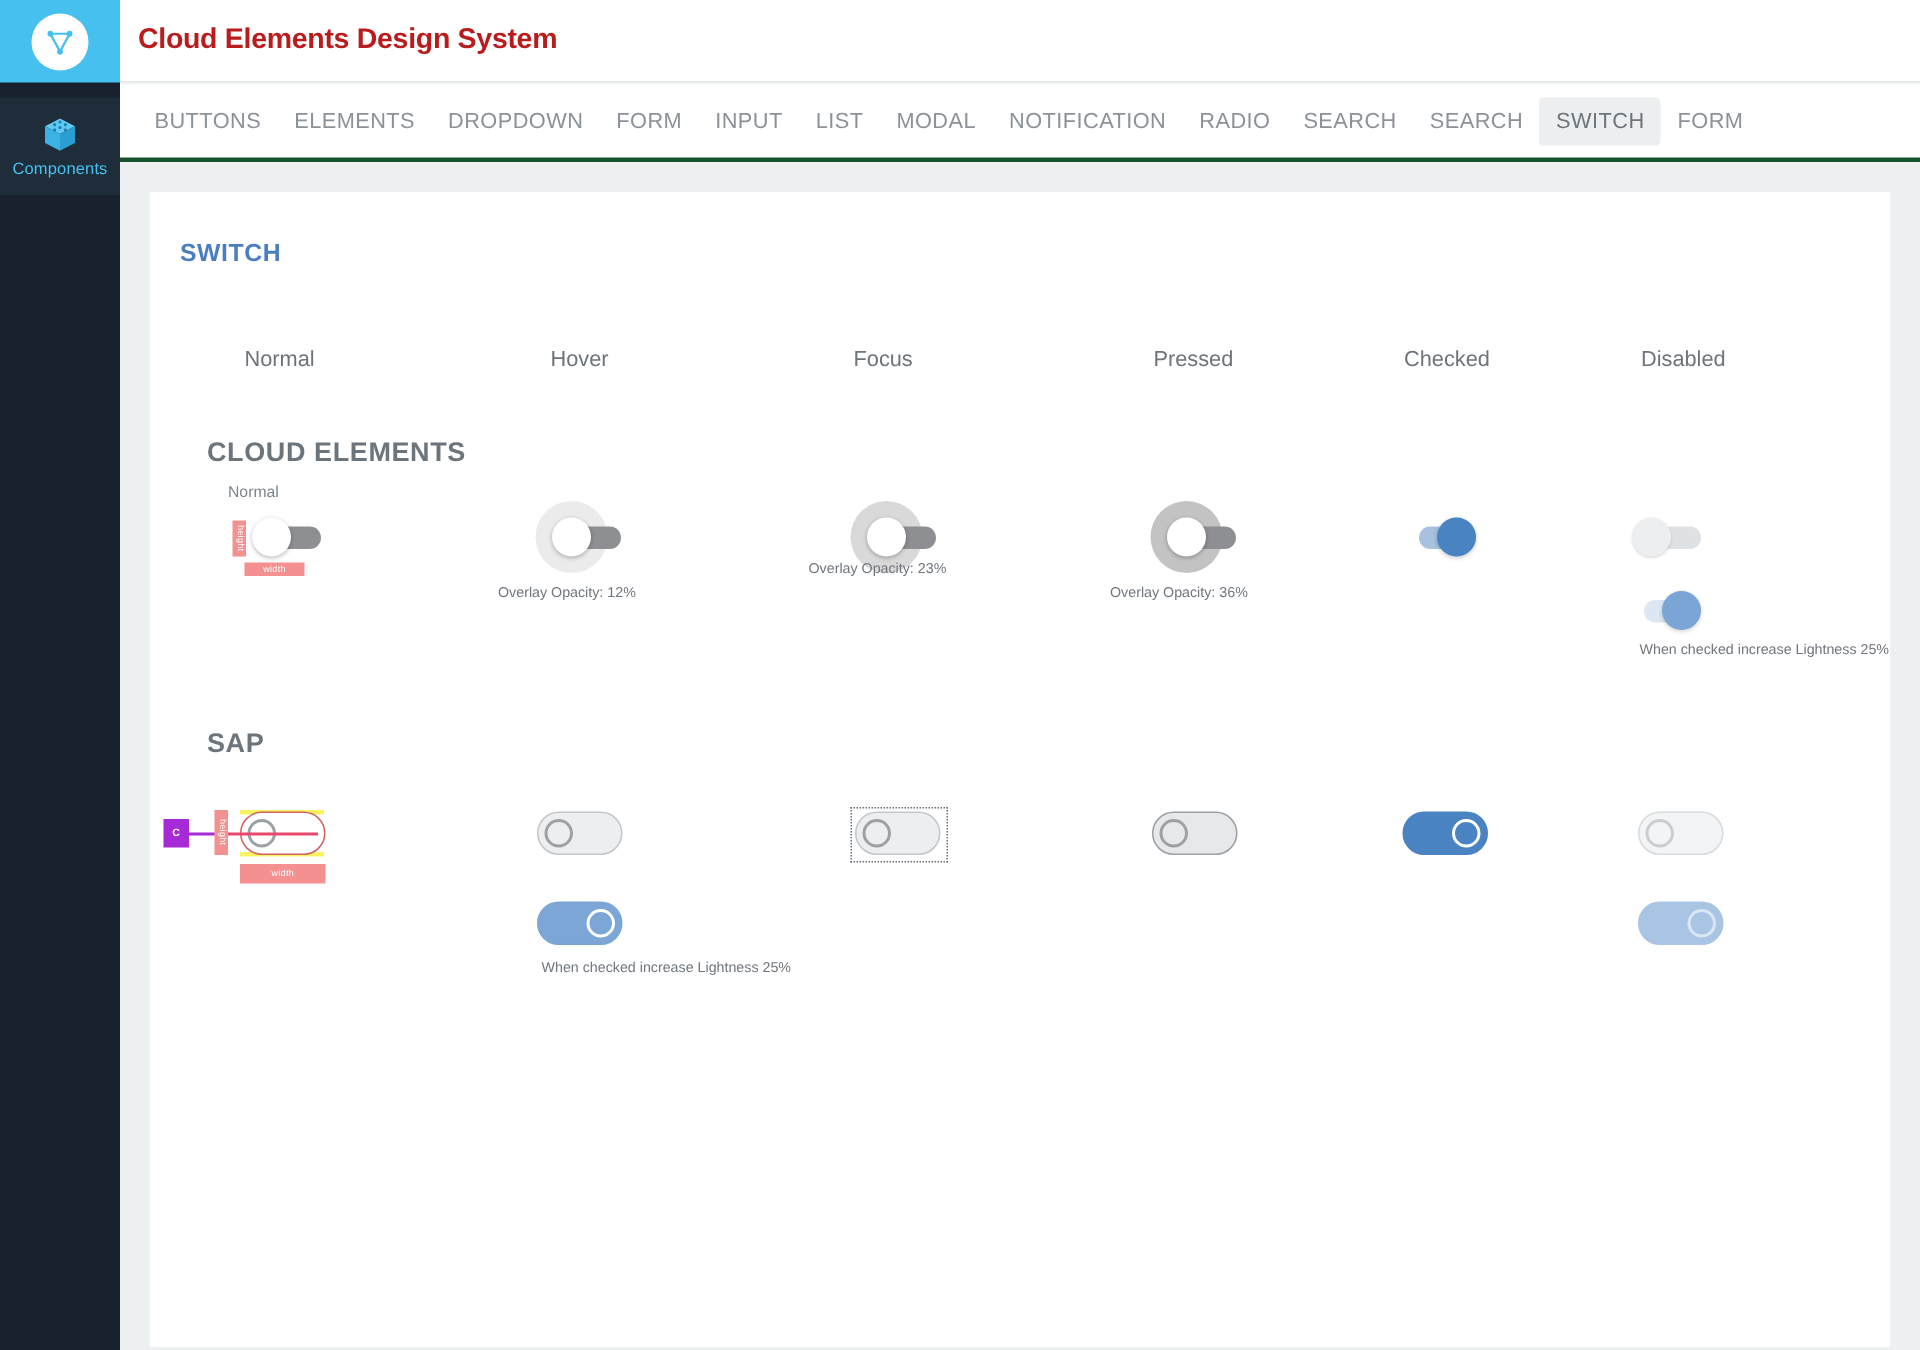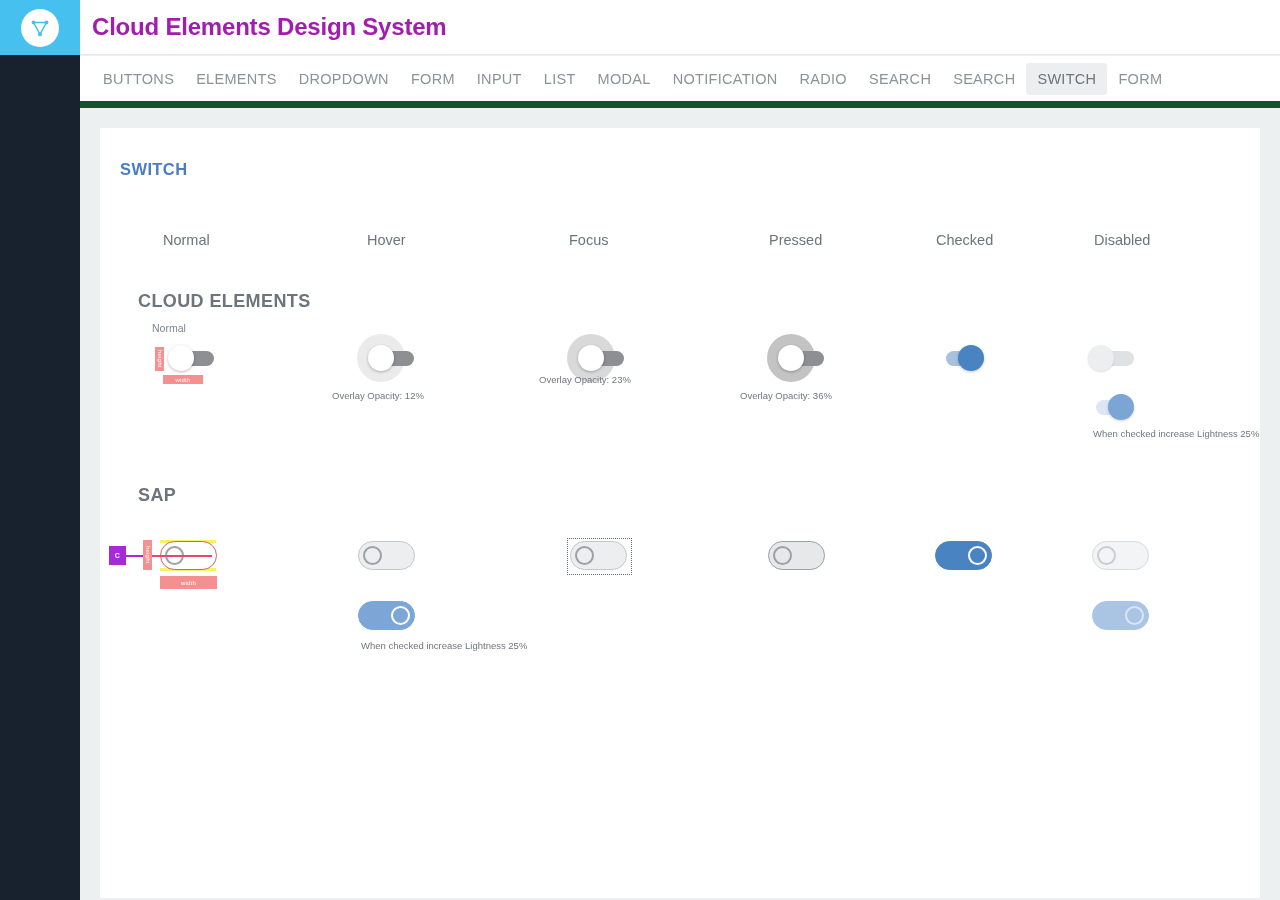--- a/index.html
+++ b/index.html
@@ -81,37 +81,37 @@
     left: 80px; top: 0;
     width: 1200px;
     height: 55px;
     background: #ffffff;
     display: flex;
     align-items: center;
     border-bottom: 1px solid #e4e7ea;
   }
   .app-title {
     margin-left: 12px;
-    font-size: 24px;
+    font-size: 19px;
     font-weight: bold;
-    color: #a21caf;
+    color: #b91c1c;
     letter-spacing: -.2px;
   }
 
   
   .tabbar {
     position: absolute;
     left: 80px; top: 56px;
     width: 1200px;
     height: 52px;
     background: #ffffff;
     display: flex;
     align-items: center;
     padding-left: 12px;
-    border-bottom: 7px solid #14532d;
+    border-bottom: 3px solid #14532d;
   }
   .tab {
     font-size: 14.5px;
     color: #8b9299;
     letter-spacing: .3px;
     padding: 8px 11px;
     border-radius: 3px;
     cursor: pointer;
     white-space: nowrap;
   }
@@ -311,20 +311,36 @@
           <circle cx="19" cy="6" r="2.1" fill="#45c0ef"></circle>
           <circle cx="12" cy="19" r="2.1" fill="#45c0ef"></circle>
         </svg>
       </div>
     </div>
 
     <div style="height:10px"></div>
 
 
 
+    <div class="nav-item active">
+      <span class="nav-icon">
+        <svg width="26" height="26" viewBox="0 0 26 26" aria-hidden="true">
+          <path d="M13 2 L23 7.2 L13 12.4 L3 7.2 Z" fill="#5ec9f2"></path>
+          <path d="M3 7.2 L13 12.4 L13 23.5 L3 18.3 Z" fill="#3ab2e3"></path>
+          <path d="M23 7.2 L13 12.4 L13 23.5 L23 18.3 Z" fill="#2a9ed0"></path>
+          <circle cx="9.4" cy="6.1" r="1.05" fill="#1f7fae"></circle>
+          <circle cx="13" cy="4.3" r="1.05" fill="#1f7fae"></circle>
+          <circle cx="16.6" cy="6.1" r="1.05" fill="#1f7fae"></circle>
+          <circle cx="13" cy="8" r="1.05" fill="#1f7fae"></circle>
+          <circle cx="9.4" cy="9.6" r="1.05" fill="#1f7fae"></circle>
+          <circle cx="16.6" cy="9.6" r="1.05" fill="#1f7fae"></circle>
+        </svg>
+      </span>
+      <span class="nav-label">Components</span>
+    </div>
   </div>
 
   <div class="topbar">
     <div class="app-title">Cloud Elements Design System</div>
   </div>
 
   <div class="tabbar">
     <div class="tab">BUTTONS</div>
     <div class="tab">ELEMENTS</div>
     <div class="tab">DROPDOWN</div>

